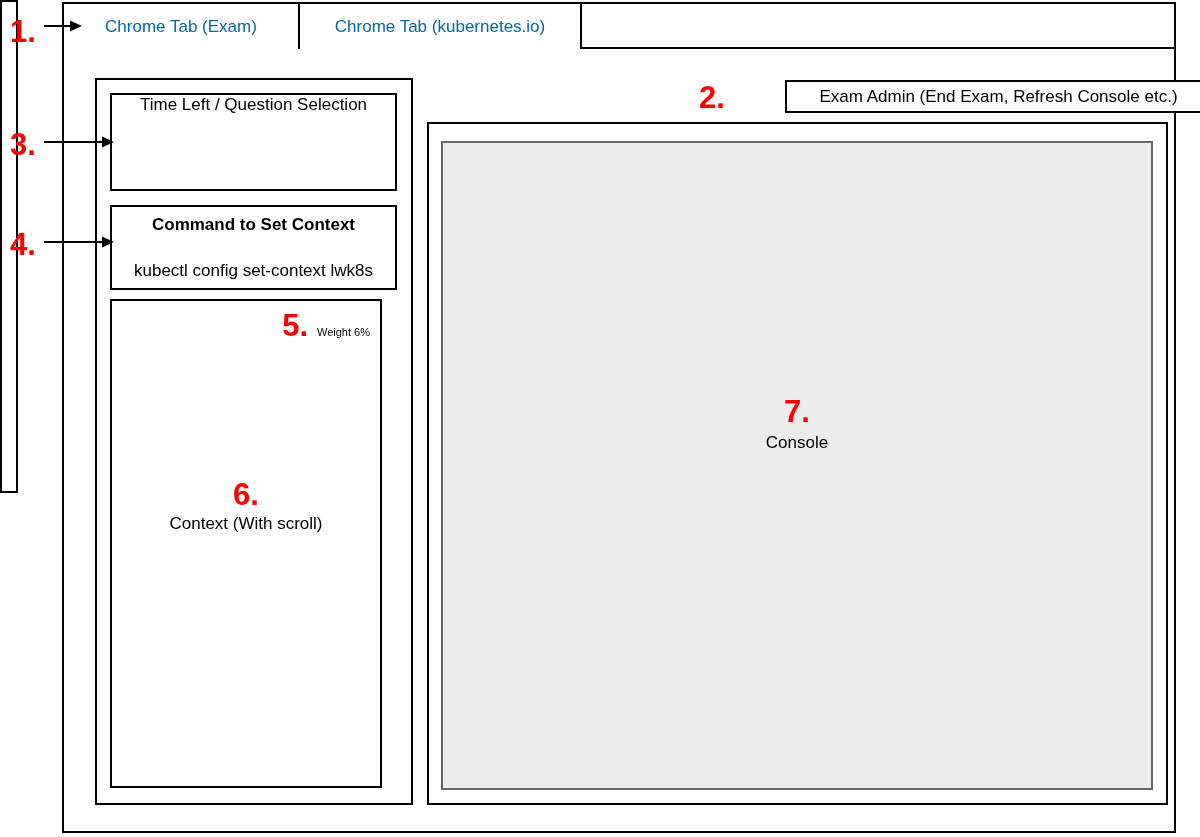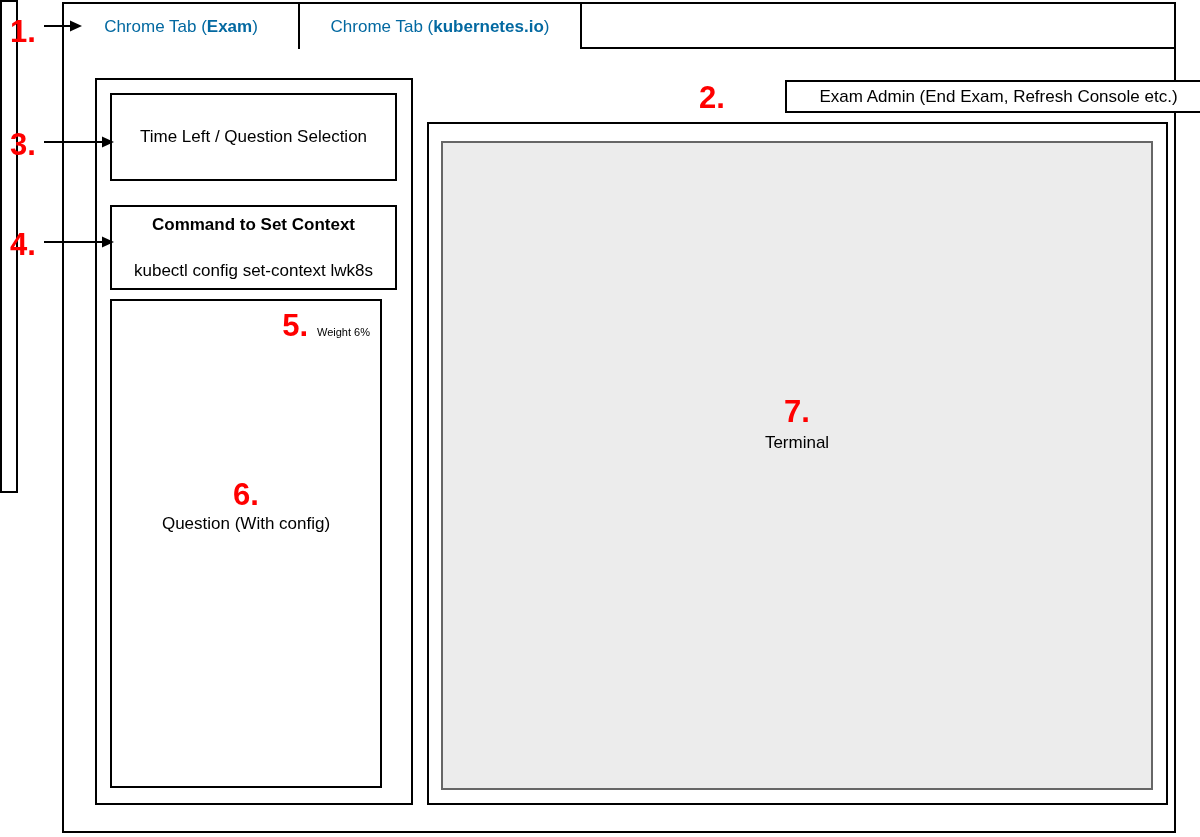--- a/index.html
+++ b/index.html
@@ -65,38 +65,37 @@
     background: #ffffff;
     display: flex;
     align-items: center;
     justify-content: center;
     font-size: 17px;
     color: #0369a1;
     white-space: nowrap;
   }
   #tab-exam  { left: 0px;   width: 236px; }
   #tab-kube  { left: 236px; width: 282px; }
-  .tab b { font-weight: bold; }
+  .tab b { font-weight: normal; }
 
   
   #sidebar-panel {
     left: 95px;
     top: 78px;
     width: 318px;
     height: 727px;
   }
 
   
   #time-left-box {
     left: 110px;
     top: 93px;
     width: 287px;
-    height: 88px;
-    display: flex;
-    align-items: center;
+    height: 98px;
+    display: flex;
     justify-content: center;
   }
   #time-left-box .lbl {
     font-size: 17px;
     text-align: center;
   }
 
   
   #set-context-box {
     left: 110px;
@@ -264,35 +263,35 @@
     <span class="cmd">kubectl config set-context lwk8s</span>
   </div>
 
   <div id="question-box" class="box-thin">
     <div id="weight-row">
       <span class="callout-inline">5.</span>
       <span class="static-text">Weight 6%</span>
     </div>
     <div id="question-center">
       <span class="num callout-inline">6.</span>
-      <span class="lbl">Question (With config)</span>
+      <span class="lbl">Context (With scroll)</span>
     </div>
   </div>
 
   <div id="question-scrollbar"></div>
 
   <div id="exam-admin-box" class="box-thin">
     <span>Exam Admin (End Exam, Refresh Console etc.)</span>
   </div>
 
   <div id="terminal-panel" class="box"></div>
   <div id="terminal-inner">
     <div id="terminal-center">
       <span class="num callout-inline">7.</span>
-      <span class="lbl">Terminal</span>
+      <span class="lbl">Console</span>
     </div>
   </div>
 
   <div class="callout" id="callout-1">1.</div>
   <div class="callout" id="callout-2">2.</div>
   <div class="callout" id="callout-3">3.</div>
   <div class="callout" id="callout-4">4.</div>
 
   <div class="leader" id="leader-1">
     <svg width="38" height="12" viewBox="0 0 38 12">

